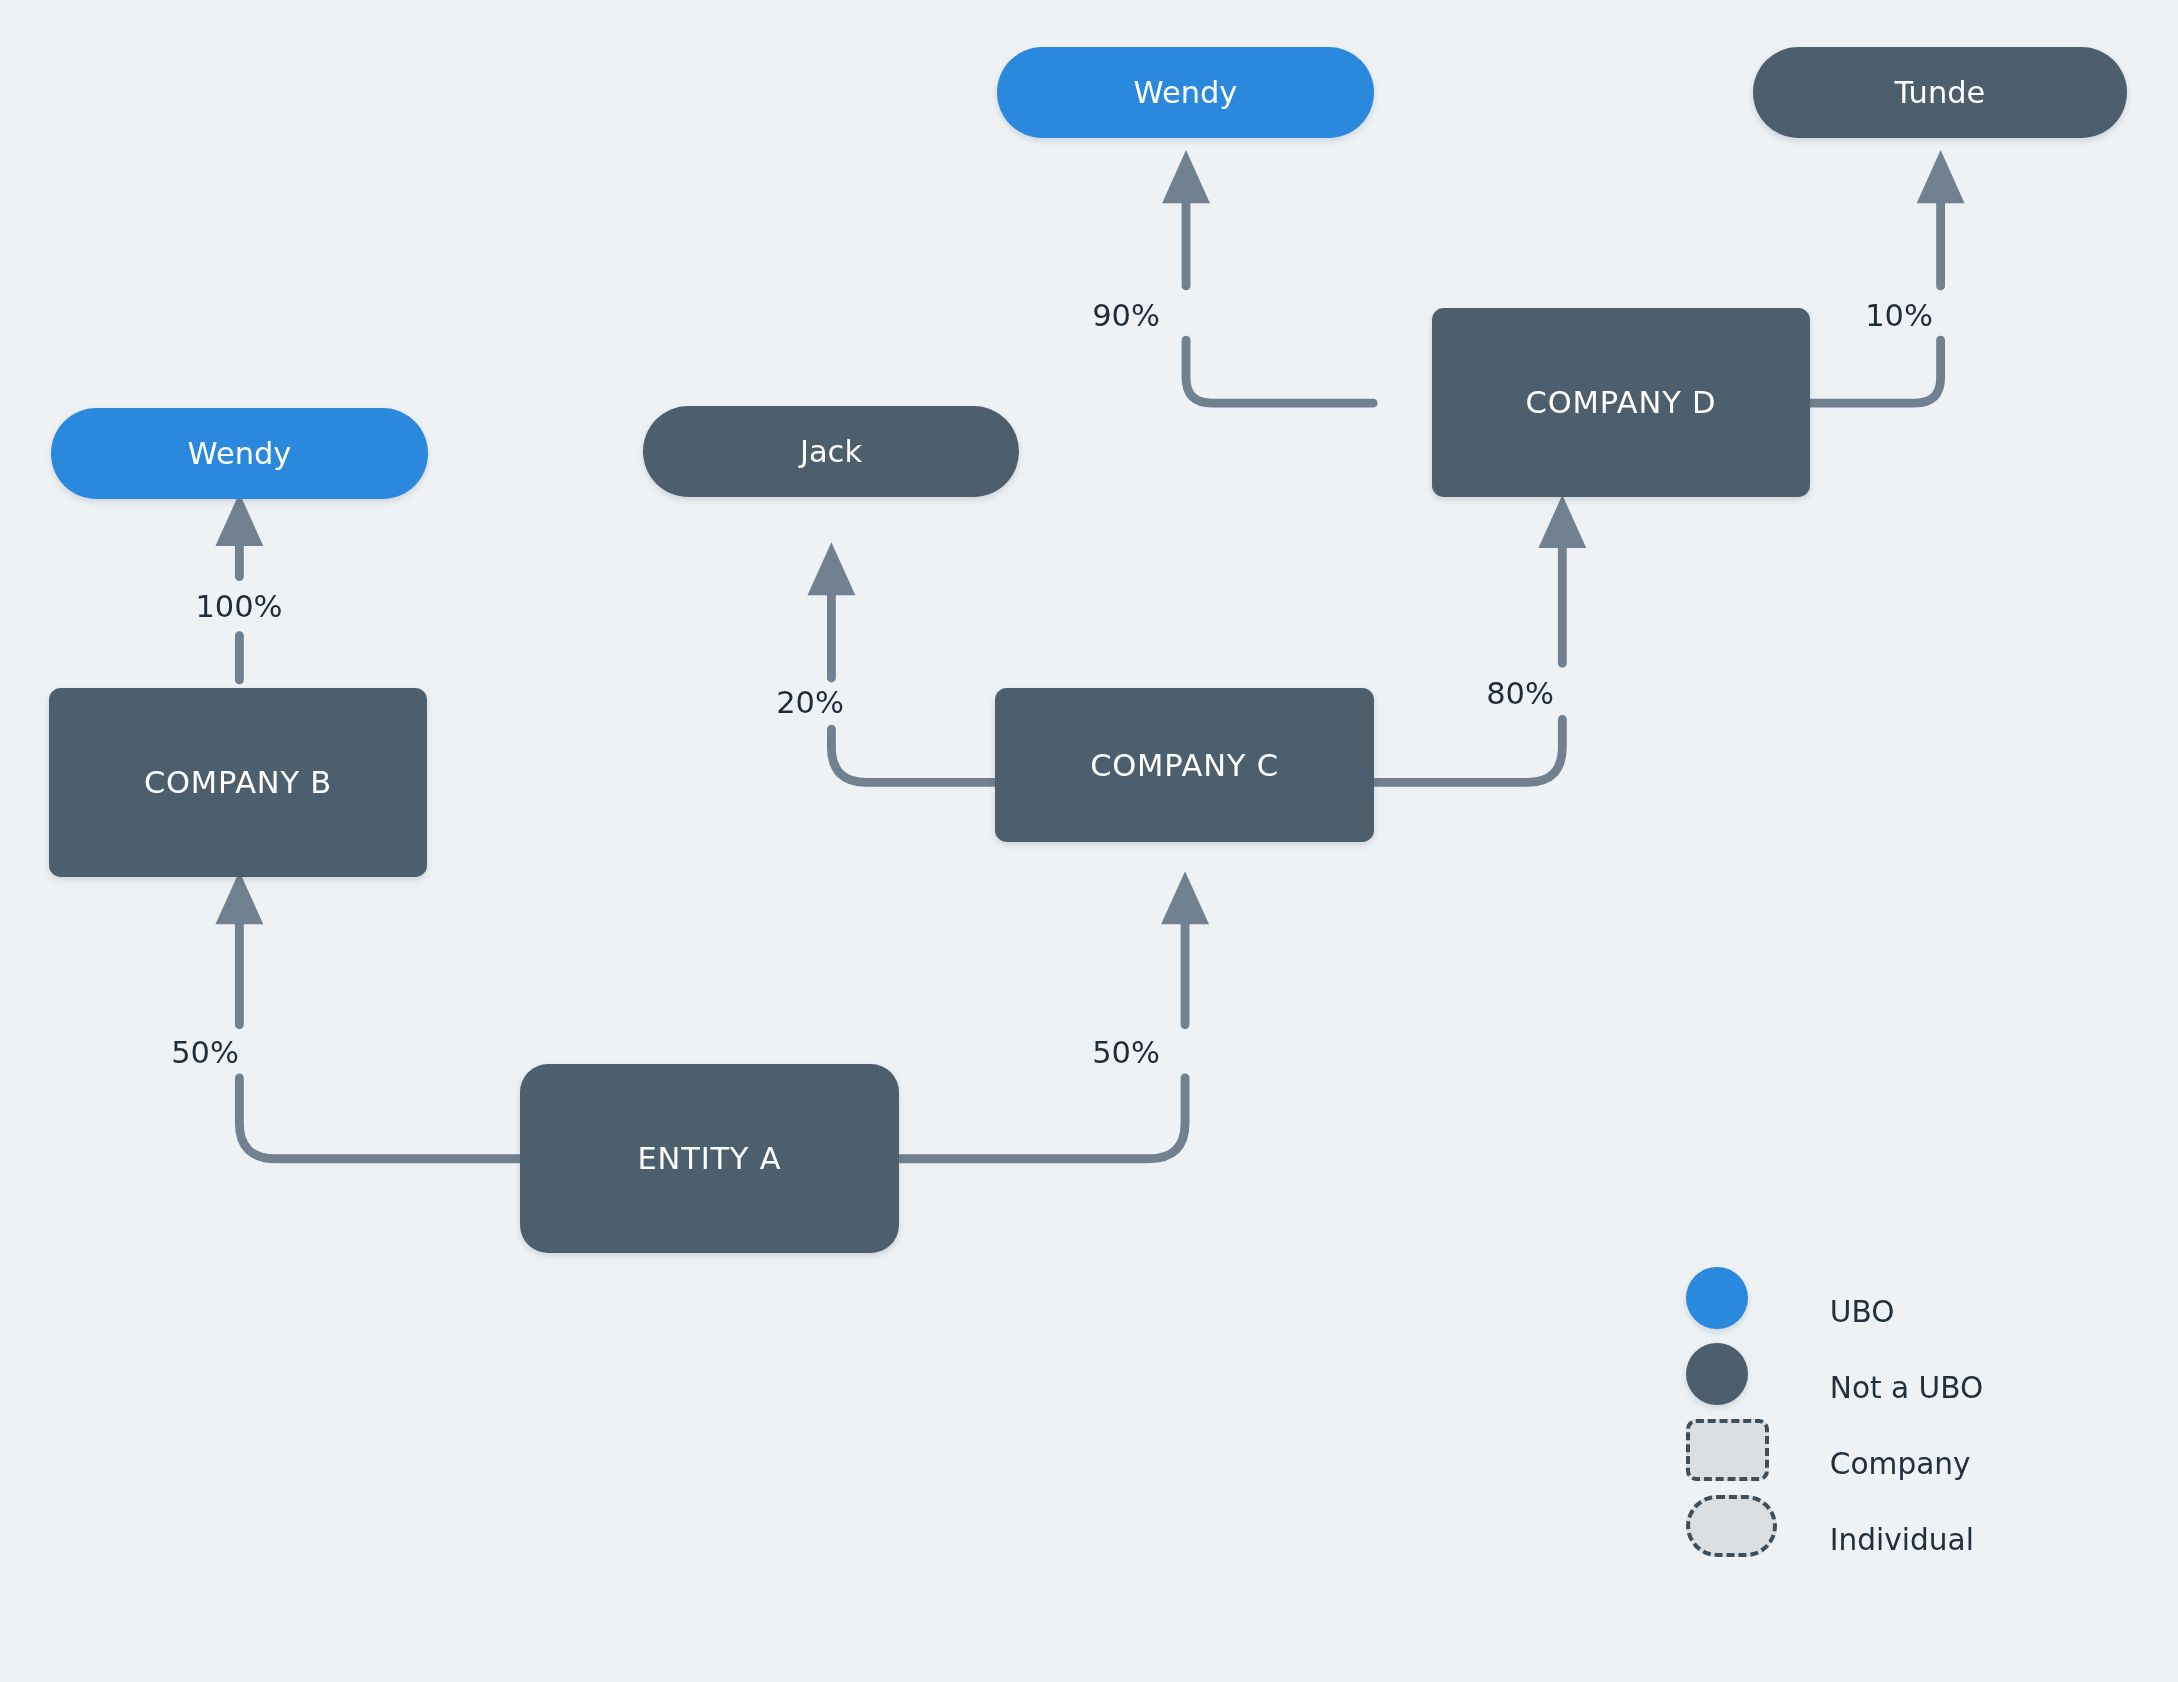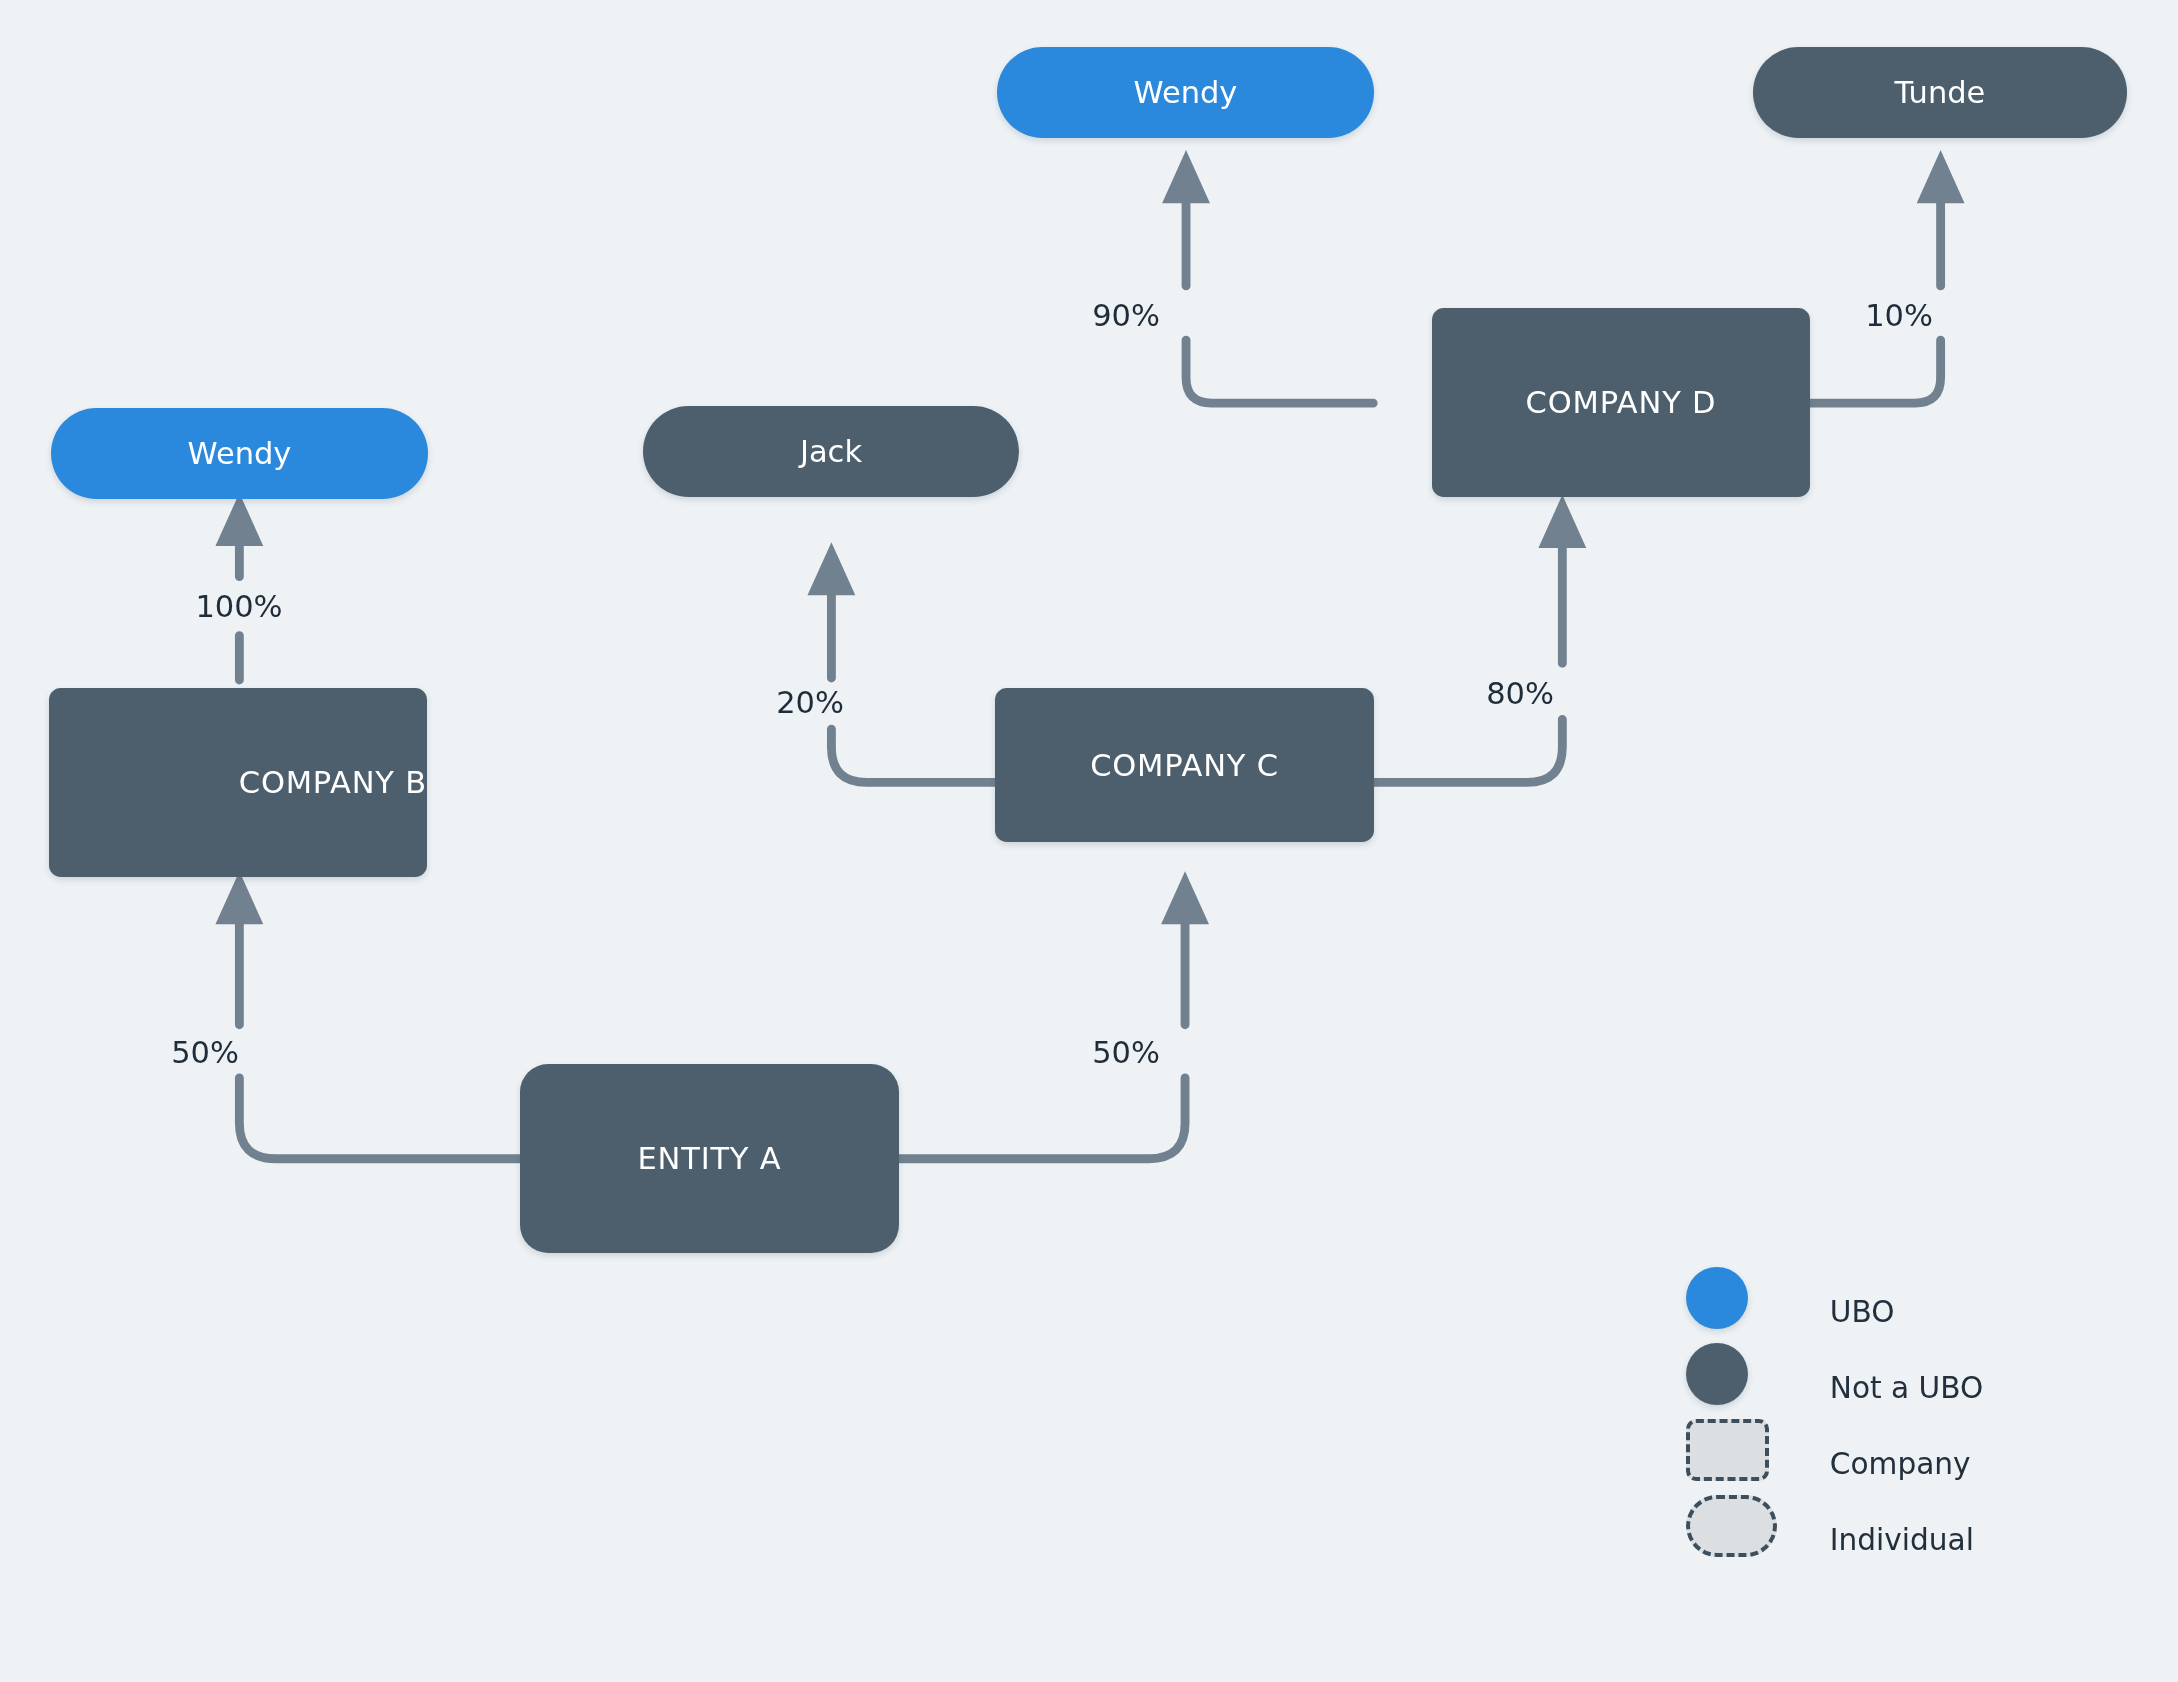--- a/index.html
+++ b/index.html
@@ -180,21 +180,21 @@
   </div>
 
   <div class="node person notubo" style="left:643px; top:406px; width:376px; height:91px;text-align:center;">
     <span>Jack</span>
   </div>
 
   <div class="node company" style="left:1432px; top:308px; width:378px; height:189px;">
     <span>COMPANY D</span>
   </div>
 
-  <div class="node company" style="left:49px; top:688px; width:378px; height:189px;justify-content:flex-end;">
+  <div class="node company" style="left:49px; top:688px; width:378px; height:189px;">
     <span>COMPANY B</span>
   </div>
 
   <div class="node company" style="left:995px; top:688px; width:379px; height:154px;">
     <span>COMPANY C</span>
   </div>
 
   <div class="node company" style="left:520px; top:1064px; width:379px; height:189px;border-radius:28px;">
     <span>ENTITY A</span>
   </div>

